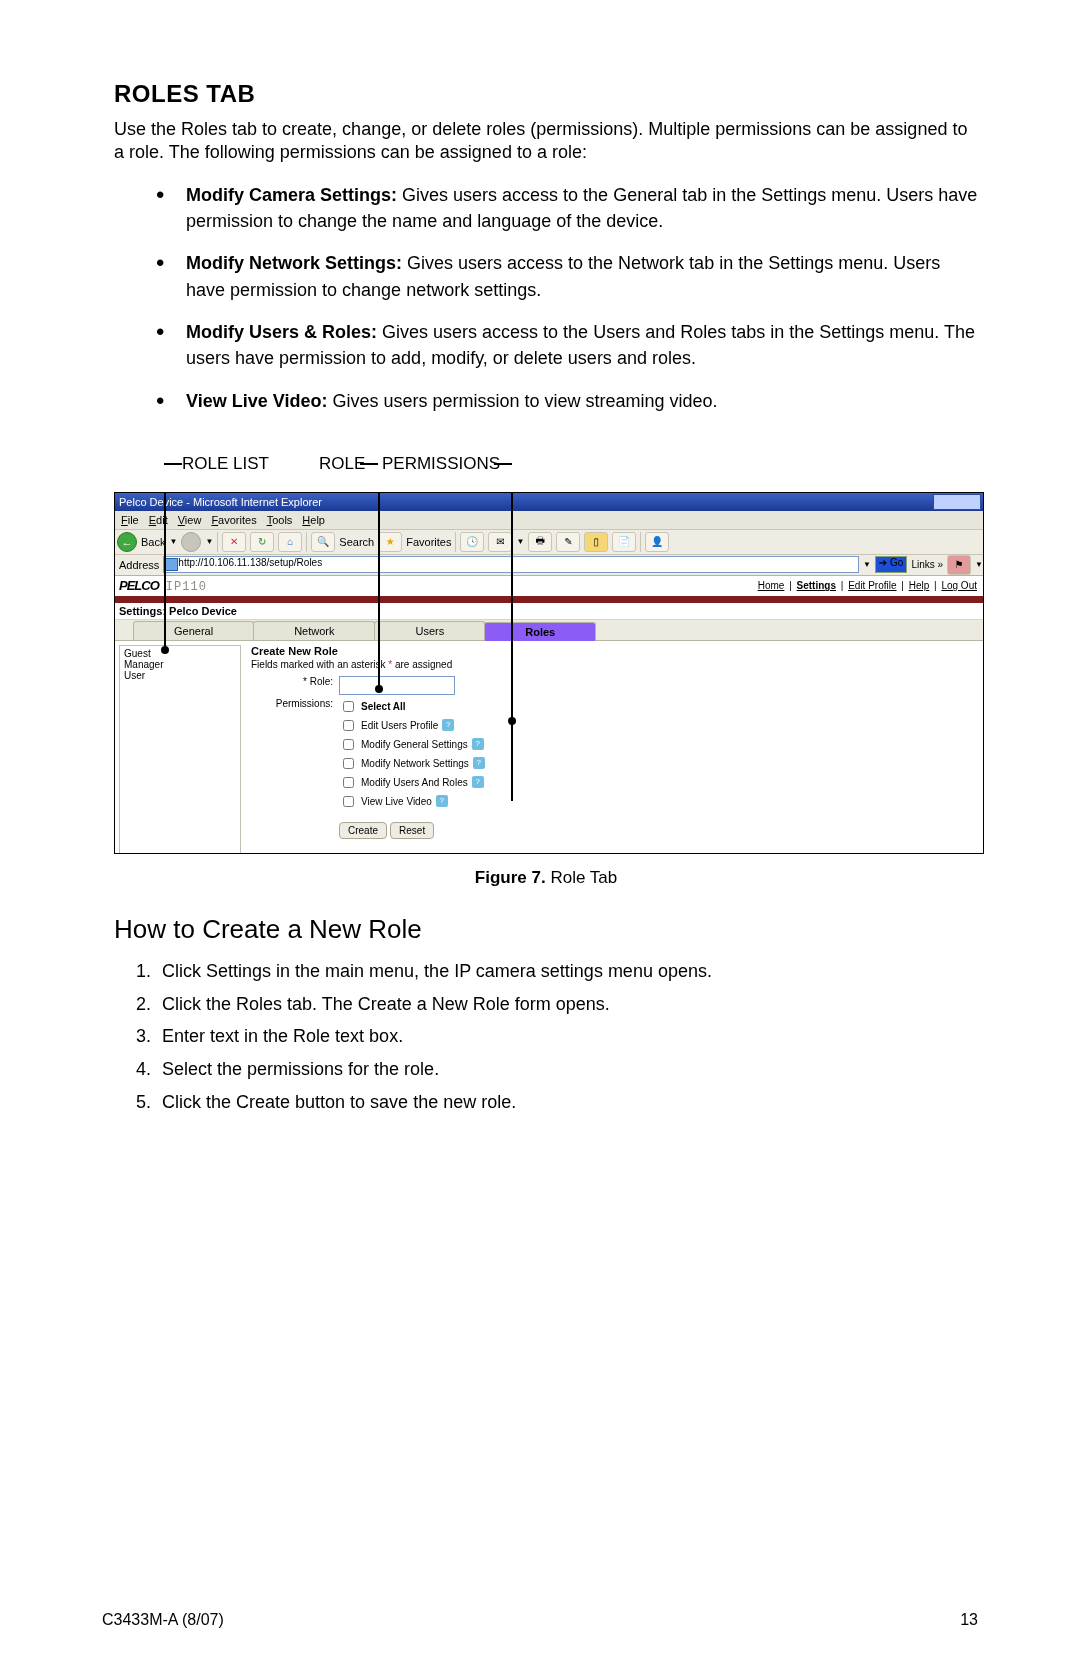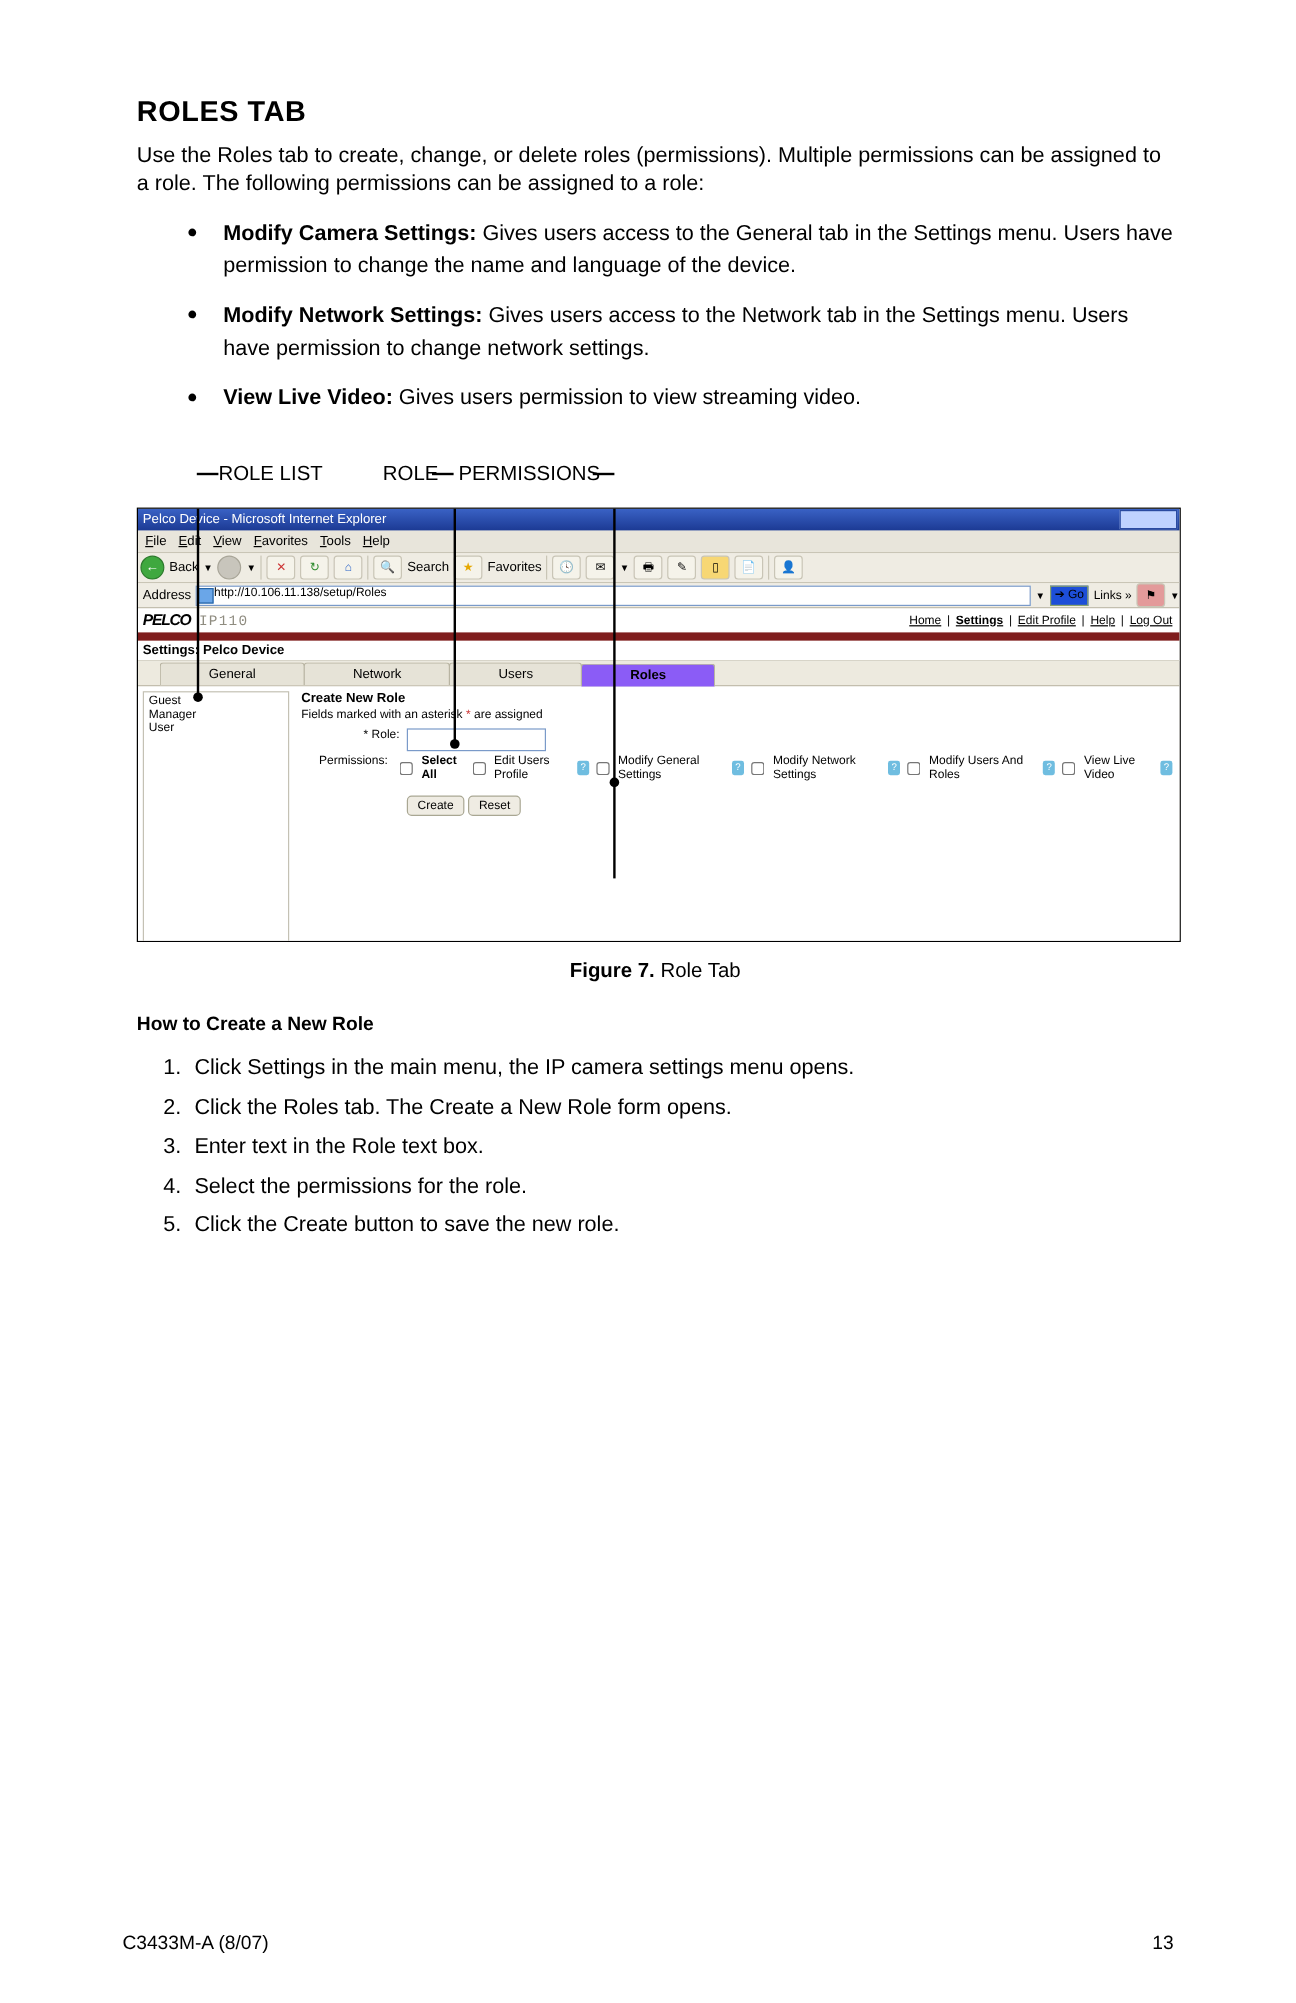--- a/index.html
+++ b/index.html
@@ -256,21 +256,21 @@
     padding: 4px 6px;
   }
   .form-heading { font-weight:700; font-size:11px; }
   .form-note { font-size:10px; margin:2px 0 6px; }
   .asterisk { color:#c33; }
   .formrow { display:flex; align-items:flex-start; font-size:10px; margin:3px 0; }
   .formrow .lbl { width:82px; text-align:right; padding-right:6px; }
   .formrow input[type=text]{
     width:110px; height:15px; border:1px solid #7a9ac9; background:#fff; font-size:10px;
   }
-  .permcol { display:flex; flex-direction:row; gap:2px; }
+  .permcol { display:flex; flex-direction:column; gap:2px; }
   .permcol label { display:flex; align-items:center; gap:4px; font-size:10px; }
   .permcol input[type=checkbox]{ width:11px; height:11px; }
   .qicon {
     width:12px; height:12px;
     display:inline-block;
     background:#6fbde0;
     color:#fff;
     font-size:8px;
     border-radius:2px;
     text-align:center;
@@ -286,22 +286,22 @@
   }
 
   .caption {
     text-align: center;
     font-size: 17px;
     margin: 14px 0 26px;
   }
   .caption b { font-weight: 700; }
 
   h2.subheading {
-    font-size: 16px;
-    font-weight: 700;
+    font-size: 26px;
+    font-weight: 400;
     margin: 0 0 12px 0;
   }
   ol.steps {
     font-size: 18px;
     line-height: 1.6;
     padding-left: 42px;
     margin: 0;
   }
   ol.steps li { padding-left: 6px; margin-bottom: 4px; }
 
@@ -318,20 +318,21 @@
 </head>
 <body>
 
 <div class="page">
   <h1 class="section-heading">ROLES TAB</h1>
   <p class="intro">Use the Roles tab to create, change, or delete roles (permissions). Multiple permissions can be assigned to a role. The following permissions can be assigned to a role:</p>
 
   <ul class="perm-list">
     <li><span class="b">Modify Camera Settings:</span><span> Gives users access to the General tab in the Settings menu. Users have permission to change the name and language of the device.</span></li>
     <li><span class="b">Modify Network Settings:</span><span> Gives users access to the Network tab in the Settings menu. Users have permission to change network settings.</span></li>
+    <li><span class="b">Modify Users &amp; Roles:</span><span> Gives users access to the Users and Roles tabs in the Settings menu. The users have permission to add, modify, or delete users and roles.</span></li>
     <li><span class="b">View Live Video:</span><span> Gives users permission to view streaming video.</span></li>
   </ul>
 
   <div class="annot-row">
 
     <span class="hline" style="left:50px; width:18px; top:9px;"></span>
     <span class="annot-role-list">ROLE LIST</span>
 
     <span class="annot-role">ROLE</span>
     <span class="hline" style="left:246px; width:18px; top:9px;"></span>

